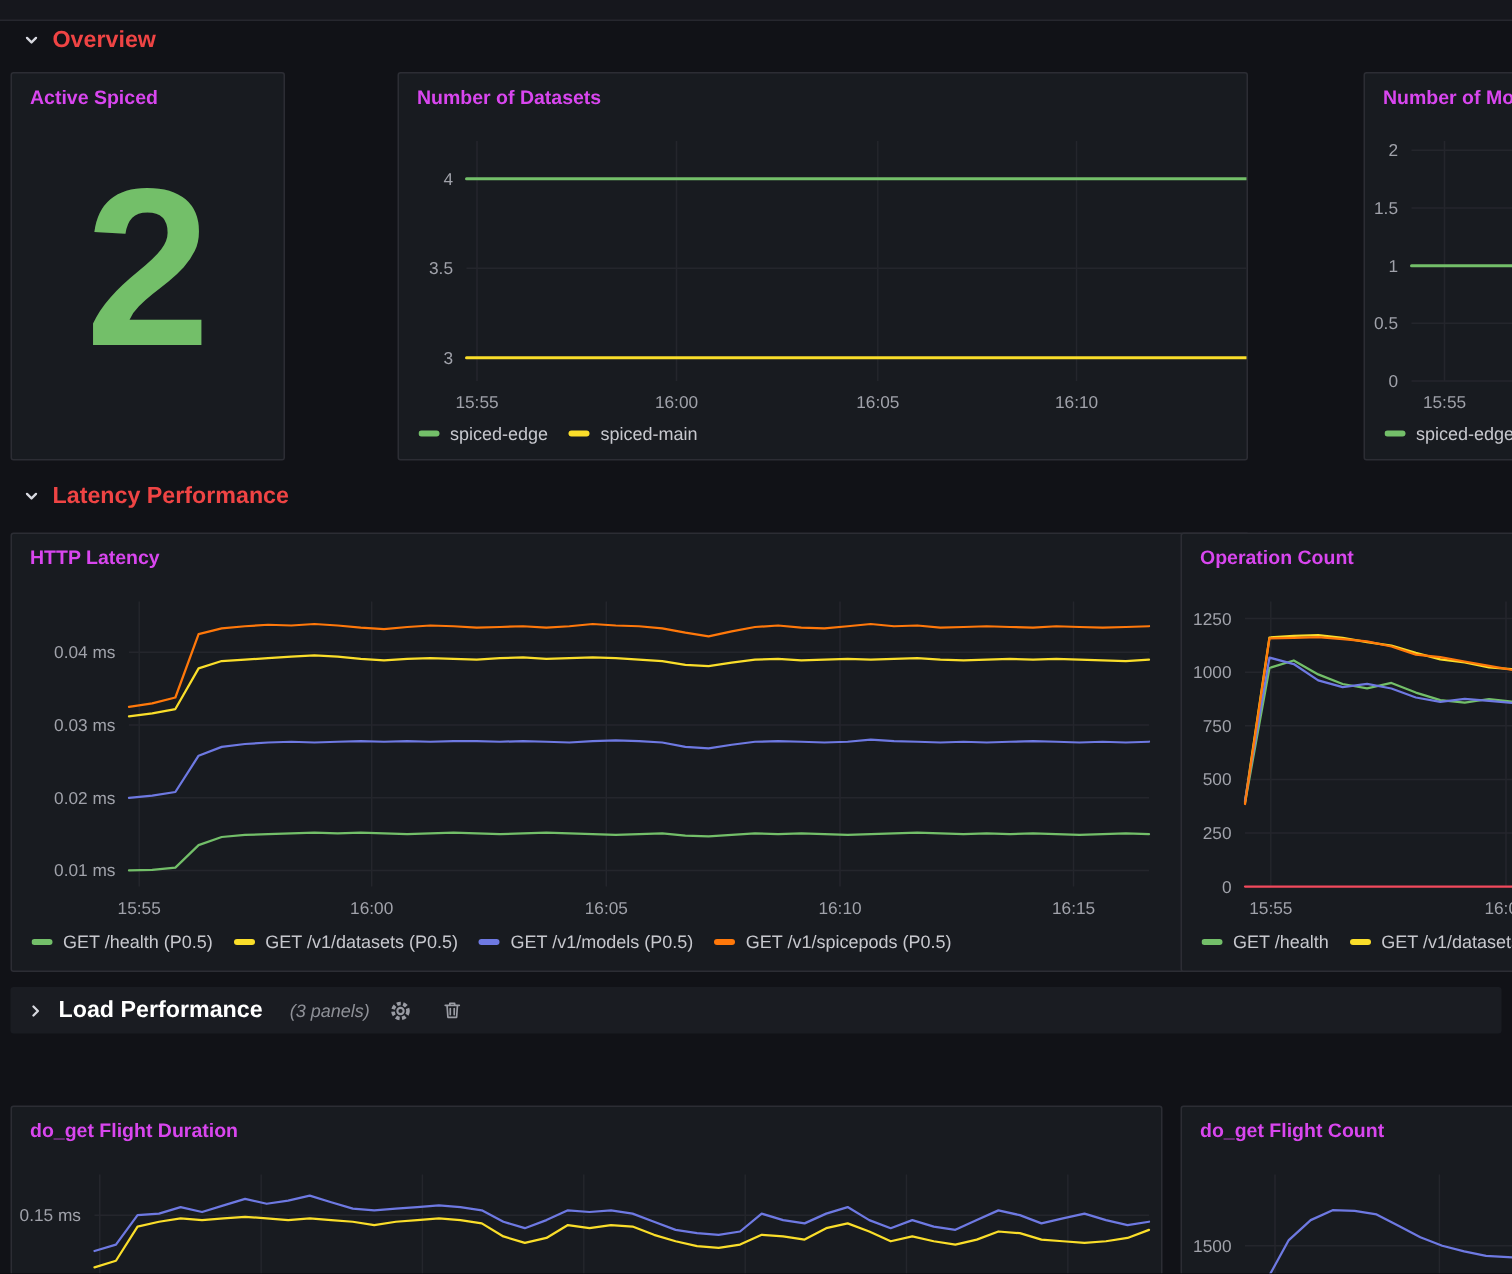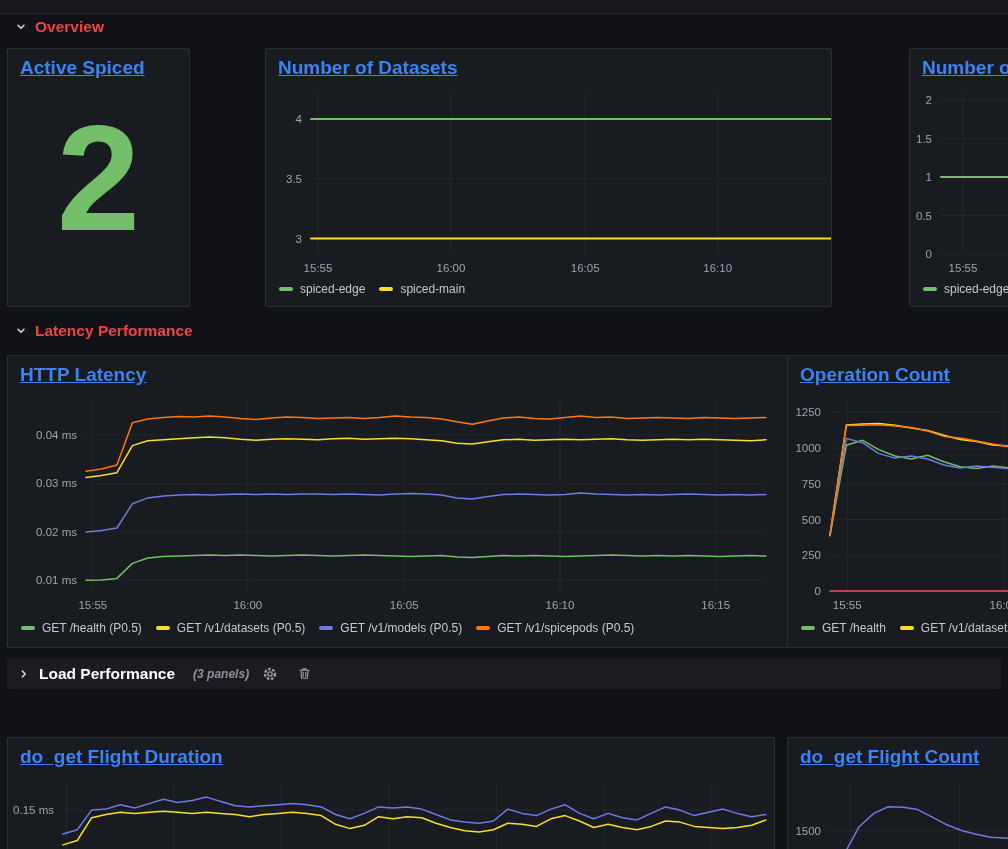--- a/index.html
+++ b/index.html
@@ -6,25 +6,25 @@
   .screen{position:relative;width:1008px;height:849px;overflow:hidden;
     background:#111217;font-family:"Liberation Sans",sans-serif;}
   .topbar{position:absolute;left:0;top:0;width:100%;height:13px;
     background:#16171d;border-bottom:1px solid #26272e;}
   .section-header{position:absolute;display:flex;align-items:center;gap:7px;
     color:#ef4444;font-size:15.5px;font-weight:700;cursor:pointer;}
   .chev{display:inline-flex;width:14px;height:14px;align-items:center;justify-content:center;}
   .row-band{position:absolute;left:7px;right:7px;height:31px;background:#1a1c22;
     display:flex;align-items:center;gap:8px;padding:0 0 0 10px;box-sizing:border-box;border-radius:2px;}
   .row-band .title{color:#ffffff;font-size:15.5px;font-weight:700;}
-  .row-meta{color:#8e9097;font-size:12px;font-style:italic;margin-left:10px;font-weight:bold;}
+  .row-meta{color:#8e9097;font-size:12px;font-style:italic;margin-left:10px;}
   .row-icon{display:inline-flex;width:26px;height:22px;align-items:center;justify-content:center;cursor:pointer;}
   .panel{position:absolute;background:#181b20;border:1px solid #2c2d34;border-radius:2px;box-sizing:border-box;}
-  .panel-title{position:absolute;left:12px;top:8px;right:8px;color:#3b82f6;font-size:19px;
-    font-weight:600;white-space:nowrap;overflow:hidden;cursor:pointer;text-decoration:underline;}
+  .panel-title{position:absolute;left:12px;top:8px;right:8px;color:#d946ef;font-size:13px;
+    font-weight:600;white-space:nowrap;overflow:hidden;cursor:pointer;}
   .bignum{position:absolute;inset:0;display:flex;align-items:center;justify-content:center;
     font-size:150px;font-weight:600;line-height:1;}
   .chart{position:absolute;left:0;top:0;}
   svg text{font-family:"Liberation Sans",sans-serif;}
   .legend{position:absolute;left:13px;right:4px;height:20px;display:flex;align-items:center;
     gap:14px;white-space:nowrap;overflow:hidden;}
   .legend.l1{top:230px;}
   .legend.l2{top:262px;}
   .legend-item{display:inline-flex;align-items:center;gap:7px;color:#c7c8ce;font-size:12px;cursor:pointer;}
   .swatch{display:inline-block;width:14px;height:4px;border-radius:2px;}

